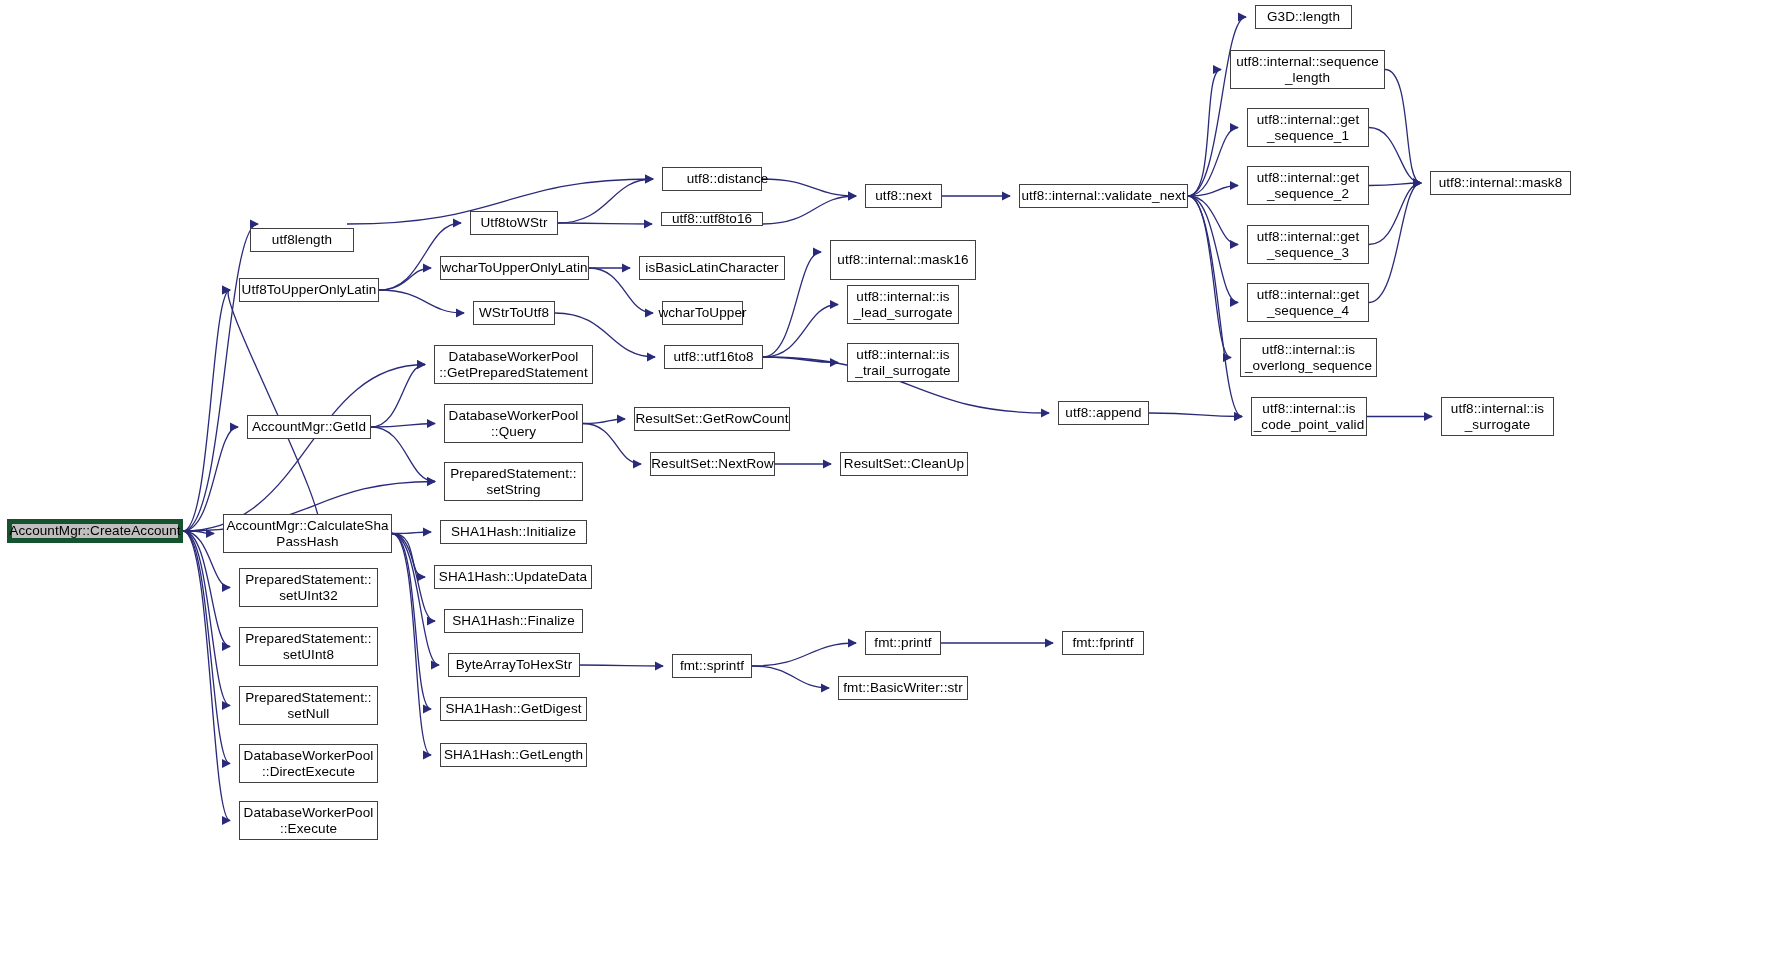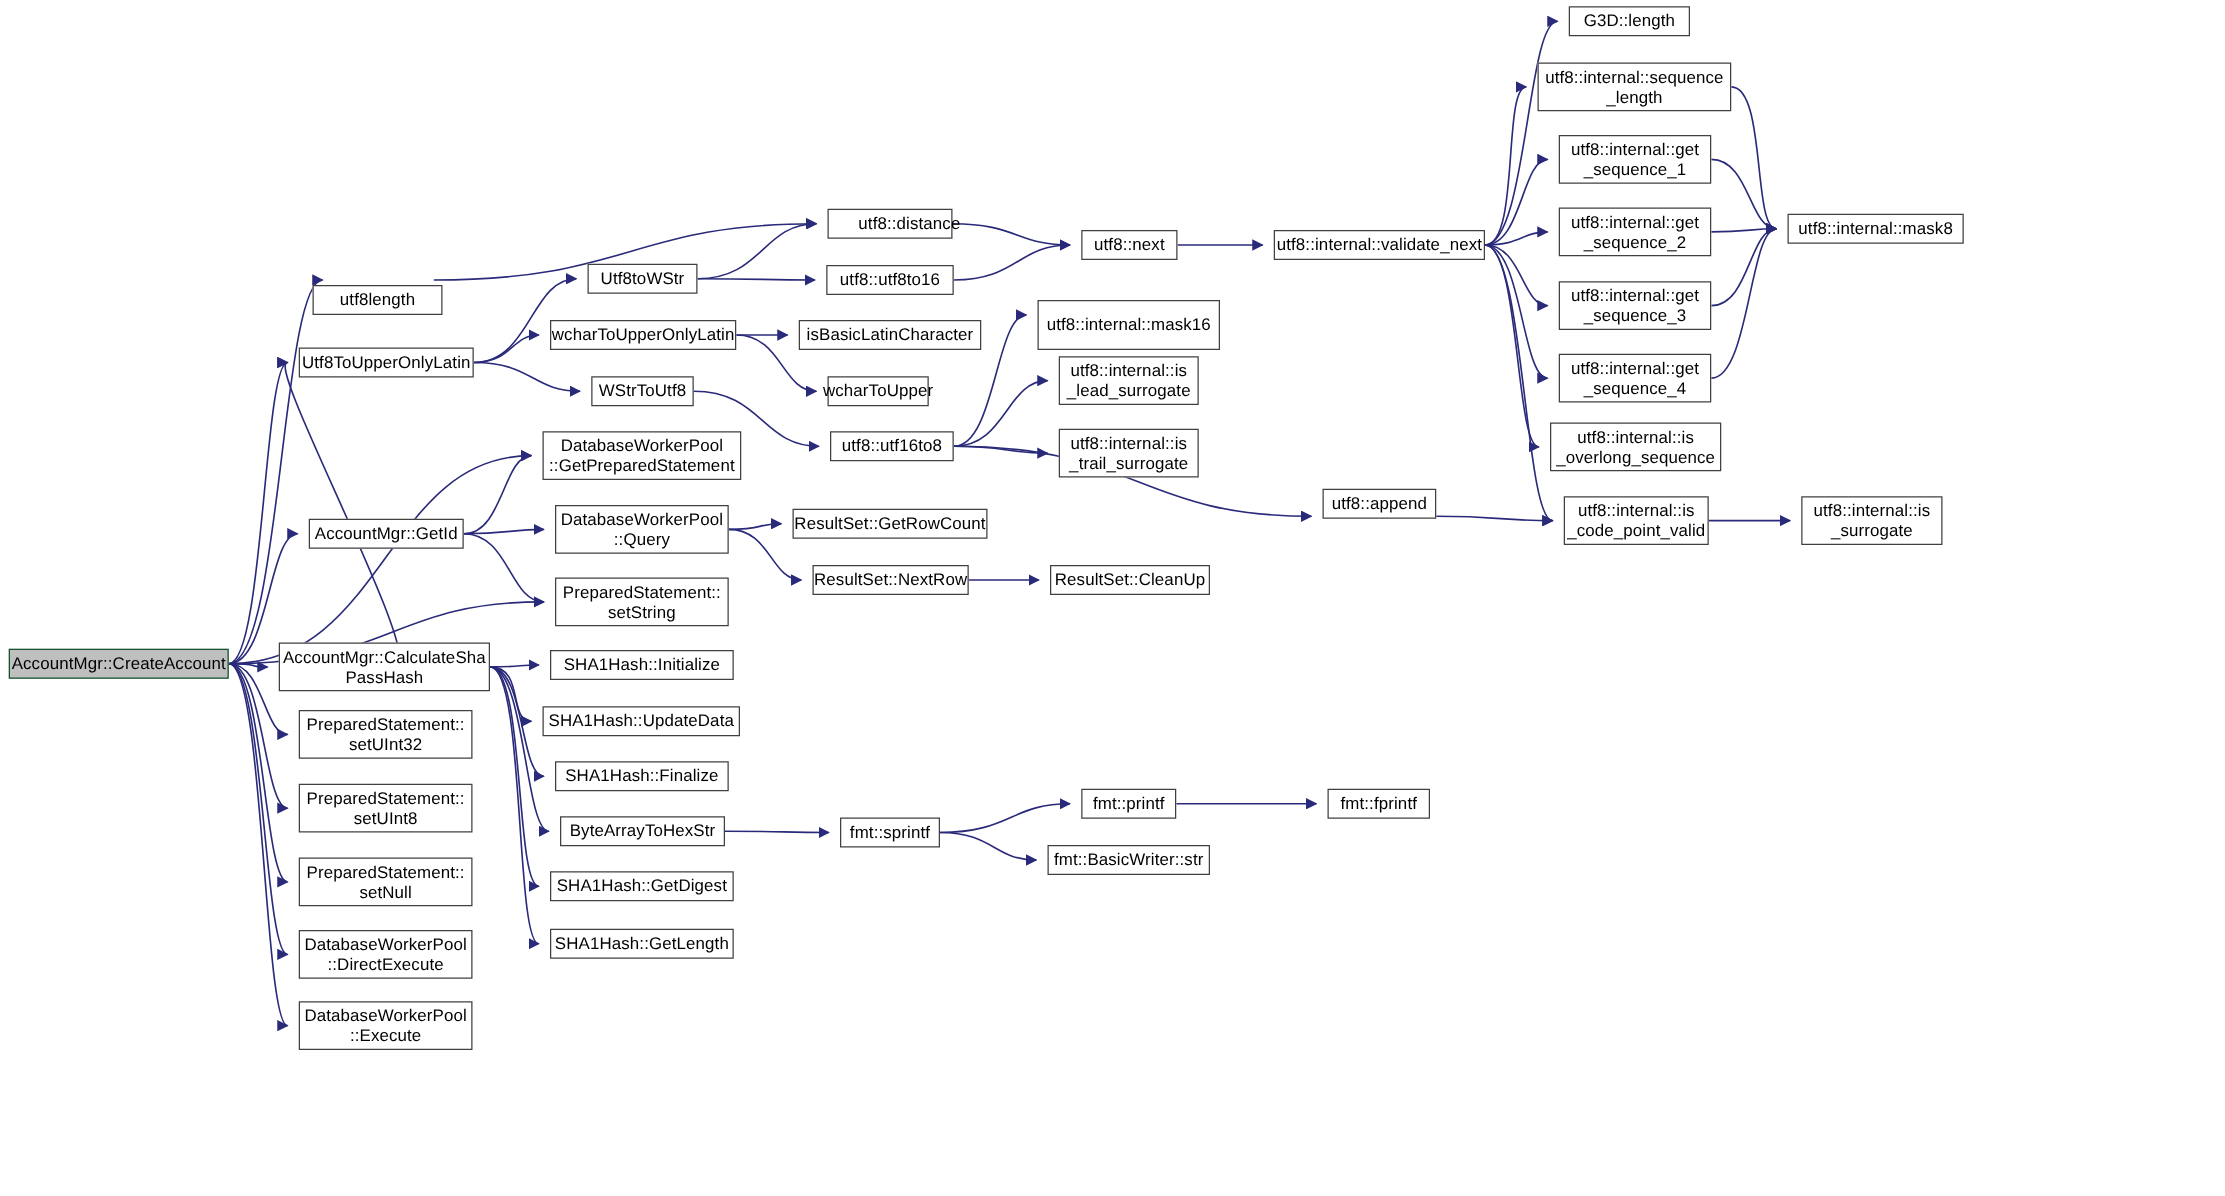--- a/index.html
+++ b/index.html
@@ -35,21 +35,21 @@
     text-align: center;
     font-size: 13.5px;
     line-height: 16px;
     letter-spacing: 0.1px;
     white-space: pre-line;
     padding: 0 3px;
     z-index: 2;
   }
   .node.root {
     background: #bfbfbf;
-    border: 1px solid #14532d;
+    border: 5px solid #14532d;
     font-weight: 400;
   }
 </style>
 </head>
 <body>
 
 <div id="canvas">
   <svg id="edges" xmlns="http://www.w3.org/2000/svg">
     <defs>
       <marker id="arrow" viewBox="0 0 10 10" refX="9" refY="5" markerWidth="7" markerHeight="7" orient="auto-start-reverse">
@@ -144,38 +144,38 @@
 ::Query</div>
       <div class="node" style="left: 444px; top: 462px; width: 139px; height: 39px;">PreparedStatement::
 setString</div>
       <div class="node" style="left: 440px; top: 520px; width: 147px; height: 24px;">SHA1Hash::Initialize</div>
       <div class="node" style="left: 434px; top: 565px; width: 158px; height: 24px;">SHA1Hash::UpdateData</div>
       <div class="node" style="left: 444px; top: 609px; width: 139px; height: 24px;">SHA1Hash::Finalize</div>
       <div class="node" style="left: 448px; top: 653px; width: 132px; height: 24px;">ByteArrayToHexStr</div>
       <div class="node" style="left: 440px; top: 697px; width: 147px; height: 24px;">SHA1Hash::GetDigest</div>
       <div class="node" style="left: 440px; top: 743px; width: 147px; height: 24px;">SHA1Hash::GetLength</div>
       <div class="node" style="left: 662px; top: 167px; width: 100px; height: 24px; padding-left: 34px;">utf8::distance</div>
-      <div class="node" style="left: 661px; top: 212px; width: 102px; height: 24px;">utf8::utf8to16</div>
+      <div class="node" style="left: 661px; top: 212px; width: 102px; height: 14px;">utf8::utf8to16</div>
       <div class="node" style="left: 639px; top: 256px; width: 146px; height: 24px;">isBasicLatinCharacter</div>
       <div class="node" style="left: 662px; top: 301px; width: 81px; height: 24px;">wcharToUpper</div>
       <div class="node" style="left: 664px; top: 345px; width: 99px; height: 24px;">utf8::utf16to8</div>
       <div class="node" style="left: 634px; top: 407px; width: 156px; height: 24px;">ResultSet::GetRowCount</div>
       <div class="node" style="left: 650px; top: 452px; width: 125px; height: 24px;">ResultSet::NextRow</div>
       <div class="node" style="left: 672px; top: 654px; width: 80px; height: 24px;">fmt::sprintf</div>
       <div class="node" style="left: 865px; top: 184px; width: 77px; height: 24px;">utf8::next</div>
       <div class="node" style="left: 830px; top: 240px; width: 146px; height: 40px;">utf8::internal::mask16</div>
       <div class="node" style="left: 847px; top: 285px; width: 112px; height: 39px;">utf8::internal::is
 _lead_surrogate</div>
       <div class="node" style="left: 847px; top: 343px; width: 112px; height: 39px;">utf8::internal::is
 _trail_surrogate</div>
       <div class="node" style="left: 840px; top: 452px; width: 128px; height: 24px;">ResultSet::CleanUp</div>
       <div class="node" style="left: 865px; top: 631px; width: 76px; height: 24px;">fmt::printf</div>
       <div class="node" style="left: 838px; top: 676px; width: 130px; height: 24px;">fmt::BasicWriter::str</div>
       <div class="node" style="left: 1019px; top: 184px; width: 169px; height: 24px;">utf8::internal::validate_next</div>
-      <div class="node" style="left: 1058px; top: 391px; width: 91px; height: 24px;">utf8::append</div>
+      <div class="node" style="left: 1058px; top: 401px; width: 91px; height: 24px;">utf8::append</div>
       <div class="node" style="left: 1062px; top: 631px; width: 82px; height: 24px;">fmt::fprintf</div>
       <div class="node" style="left: 1255px; top: 5px; width: 97px; height: 24px;">G3D::length</div>
       <div class="node" style="left: 1230px; top: 50px; width: 155px; height: 39px;">utf8::internal::sequence
 _length</div>
       <div class="node" style="left: 1247px; top: 108px; width: 122px; height: 39px;">utf8::internal::get
 _sequence_1</div>
       <div class="node" style="left: 1247px; top: 166px; width: 122px; height: 39px;">utf8::internal::get
 _sequence_2</div>
       <div class="node" style="left: 1247px; top: 225px; width: 122px; height: 39px;">utf8::internal::get
 _sequence_3</div>

